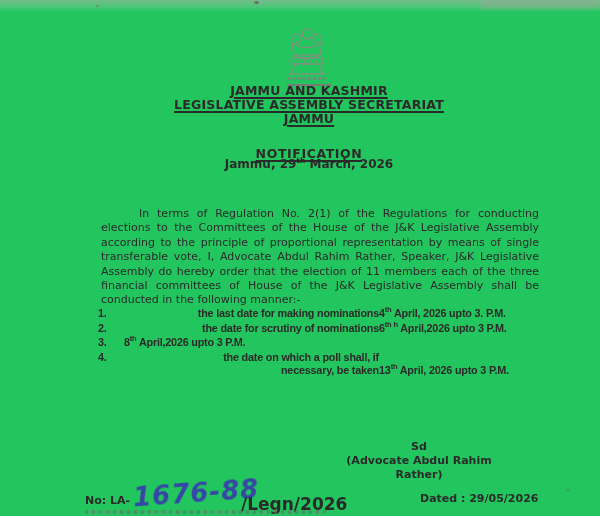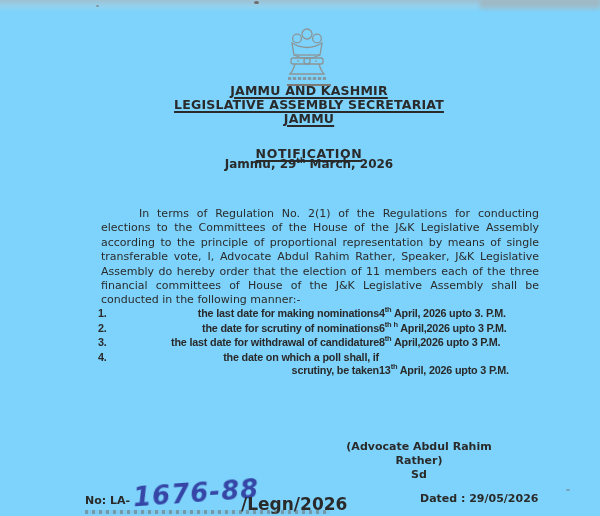--- a/index.html
+++ b/index.html
@@ -1,18 +1,18 @@
 <!DOCTYPE html>
 <html><head>
 <meta charset="utf-8">
 <style>
   html,body{margin:0;padding:0;background:#e8e6e3;}
   .page{
     position:relative;width:600px;height:516px;overflow:hidden;
-    background:#7dd3fc;
+    background:#22c55e;
     font-family:"DejaVu Sans","Liberation Sans",sans-serif;
     color:#2a2a2a;
   }
   
   .scan-band{position:absolute;left:0;top:0;width:600px;height:12px;
     background:linear-gradient(180deg,rgba(186,178,176,.55),rgba(210,204,202,.25) 55%,rgba(230,226,224,0));
   }
   .scan-band2{position:absolute;right:0;top:0;width:120px;height:9px;background:rgba(168,160,158,.4);filter:blur(2px);}
   .speck{position:absolute;background:#6f6a66;border-radius:50%;}
   .s1{left:254px;top:1px;width:5px;height:3px;}
@@ -128,39 +128,36 @@
     </div>
     <div class="sched-row">
       <span class="s-num">2.</span>
       <span class="s-label">
         <span>the date for scrutiny of nominations</span>
       </span>
       <span class="s-date"><span>6</span><sup>th h</sup><span> April,2026 upto 3 P.M.</span></span>
     </div>
     <div class="sched-row">
       <span class="s-num">3.</span>
-      <span class="s-label">
-        <span>the last date for withdrawal of candidature</span>
-      </span>
       <span class="s-date"><span>8</span><sup>th</sup><span> April,2026 upto 3 P.M.</span></span>
     </div>
     <div class="sched-row">
       <span class="s-num">4.</span>
       <span class="s-label">
         <span style="display:block">the date on which a poll shall, if</span>
-          <span style="display:block">scrutiny, be taken</span>
+          <span style="display:block">necessary, be taken</span>
       </span>
       <span class="s-date"><span>13</span><sup>th</sup><span> April, 2026 upto 3 P.M.</span></span>
     </div>
   </div>
 
 
   <div class="sig">
+    <div>Sd</div>
     <div>(Advocate Abdul Rahim Rather)</div>
-    <div>Sd</div>
   </div>
 
   <span class="fn-prefix">No: LA-</span>
   <span class="handwritten">1676-88</span>
   <span class="fn-suffix">/Legn/2026</span>
   <span class="dated">Dated : 29/05/2026</span>
 
   <div class="cutoff"></div>
 </div>
 

